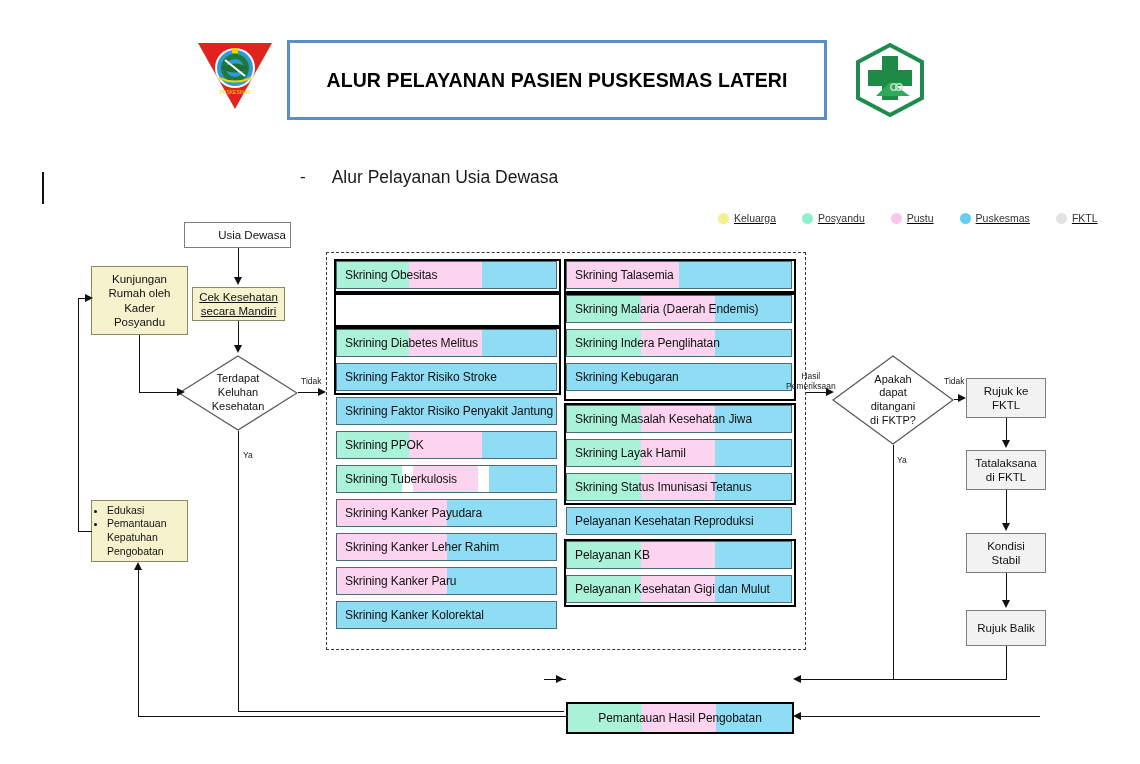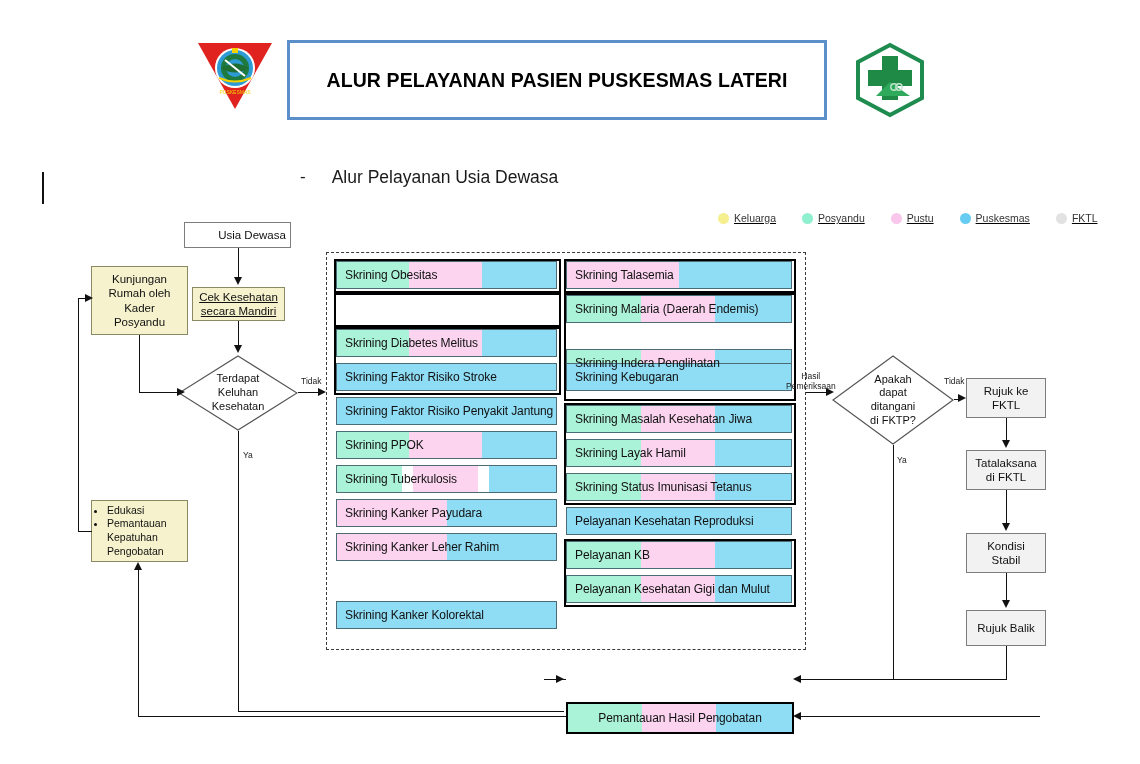--- a/index.html
+++ b/index.html
@@ -268,36 +268,41 @@
     <div class="bar" style="left: 336px; top: 499px; width: 219px; height: 26px;">
       <div class="seg" style="width: 50%; background: rgb(252, 212, 239);"></div>
       <div class="seg" style="width: 50%; background: rgb(143, 220, 245);"></div>
       <div class="bar-label">Skrining Kanker Payudara</div>
     </div>
     <div class="bar" style="left: 336px; top: 533px; width: 219px; height: 26px;">
       <div class="seg" style="width: 50%; background: rgb(252, 212, 239);"></div>
       <div class="seg" style="width: 50%; background: rgb(143, 220, 245);"></div>
       <div class="bar-label">Skrining Kanker Leher Rahim</div>
     </div>
+    <div class="bar" style="left: 336px; top: 567px; width: 219px; height: 26px;">
+      <div class="seg" style="width: 50%; background: rgb(252, 212, 239);"></div>
+      <div class="seg" style="width: 50%; background: rgb(143, 220, 245);"></div>
+      <div class="bar-label">Skrining Kanker Paru</div>
+    </div>
     <div class="bar" style="left: 336px; top: 601px; width: 219px; height: 26px;">
       <div class="seg" style="width: 100%; background: rgb(143, 220, 245);"></div>
       <div class="bar-label">Skrining Kanker Kolorektal</div>
     </div>
     <div class="bar" style="left: 566px; top: 261px; width: 224px; height: 26px;">
       <div class="seg" style="width: 50%; background: rgb(252, 212, 239);"></div>
       <div class="seg" style="width: 50%; background: rgb(143, 220, 245);"></div>
       <div class="bar-label">Skrining Talasemia</div>
     </div>
     <div class="bar" style="left: 566px; top: 295px; width: 224px; height: 26px;">
       <div class="seg" style="width: 33%; background: rgb(170, 242, 216);"></div>
       <div class="seg" style="width: 33%; background: rgb(252, 212, 239);"></div>
       <div class="seg" style="width: 34%; background: rgb(143, 220, 245);"></div>
       <div class="bar-label">Skrining Malaria (Daerah Endemis)</div>
     </div>
-    <div class="bar" style="left: 566px; top: 329px; width: 224px; height: 26px; margin-top: 20px;">
+    <div class="bar" style="left: 566px; top: 329px; width: 224px; height: 26px;">
       <div class="seg" style="width: 33%; background: rgb(170, 242, 216);"></div>
       <div class="seg" style="width: 33%; background: rgb(252, 212, 239);"></div>
       <div class="seg" style="width: 34%; background: rgb(143, 220, 245);"></div>
       <div class="bar-label">Skrining Indera Penglihatan</div>
     </div>
     <div class="bar" style="left: 566px; top: 363px; width: 224px; height: 26px;">
       <div class="seg" style="width: 100%; background: rgb(143, 220, 245);"></div>
       <div class="bar-label">Skrining Kebugaran</div>
     </div>
     <div class="bar" style="left: 566px; top: 405px; width: 224px; height: 26px;">

